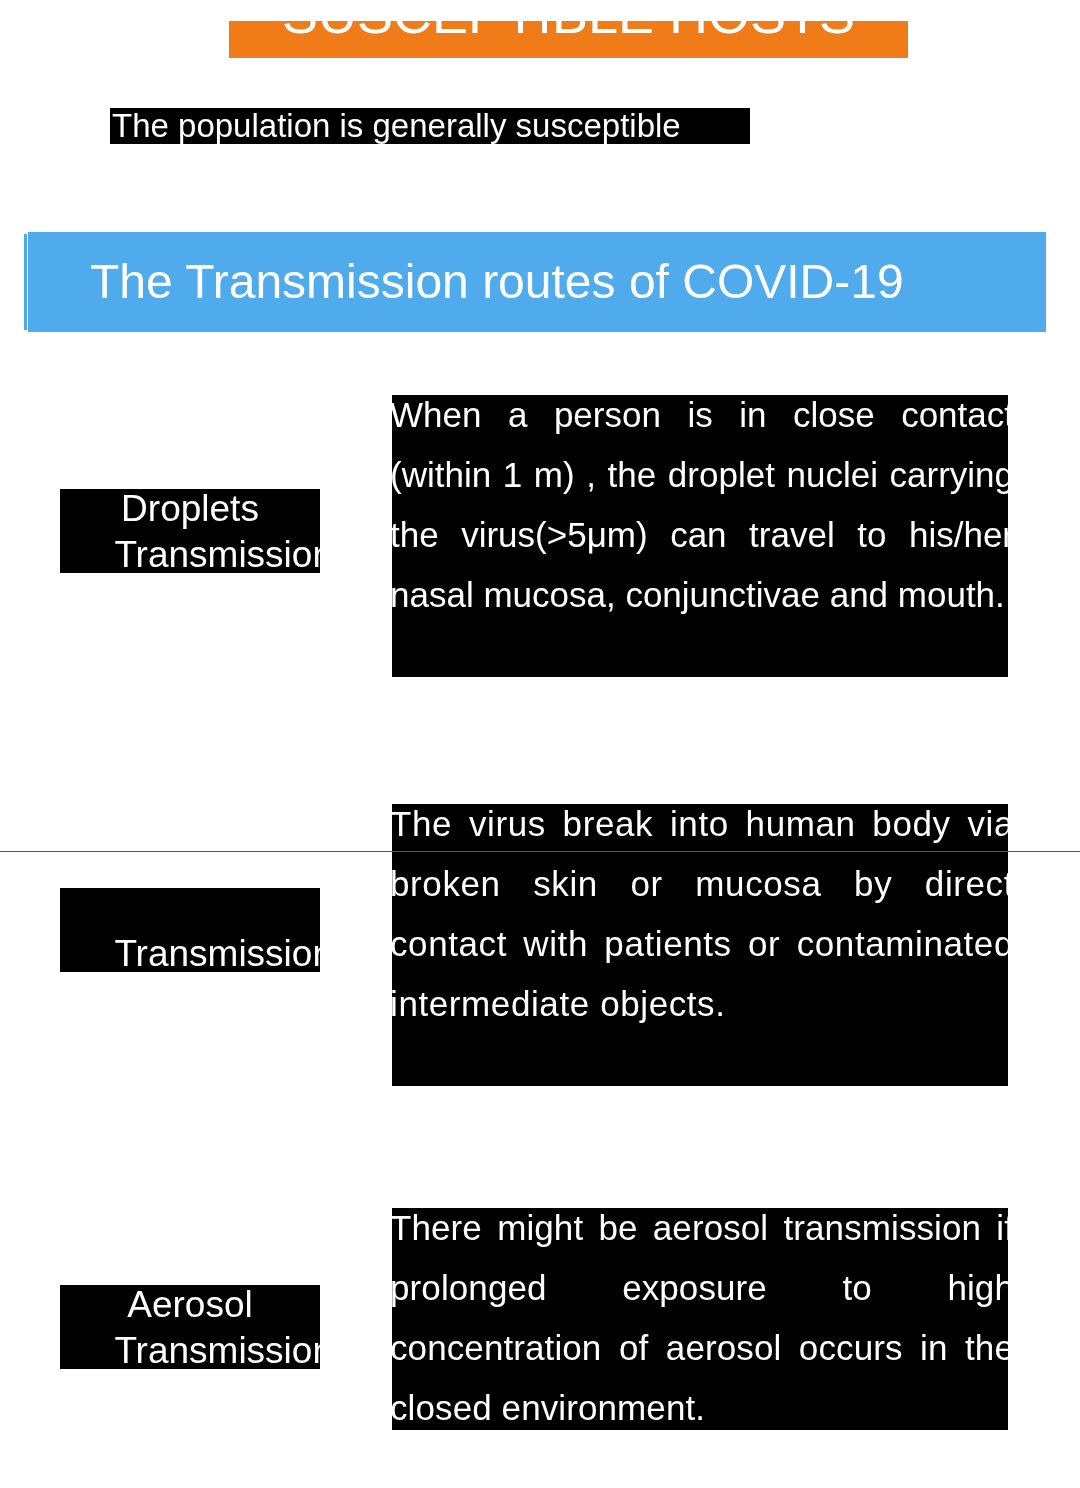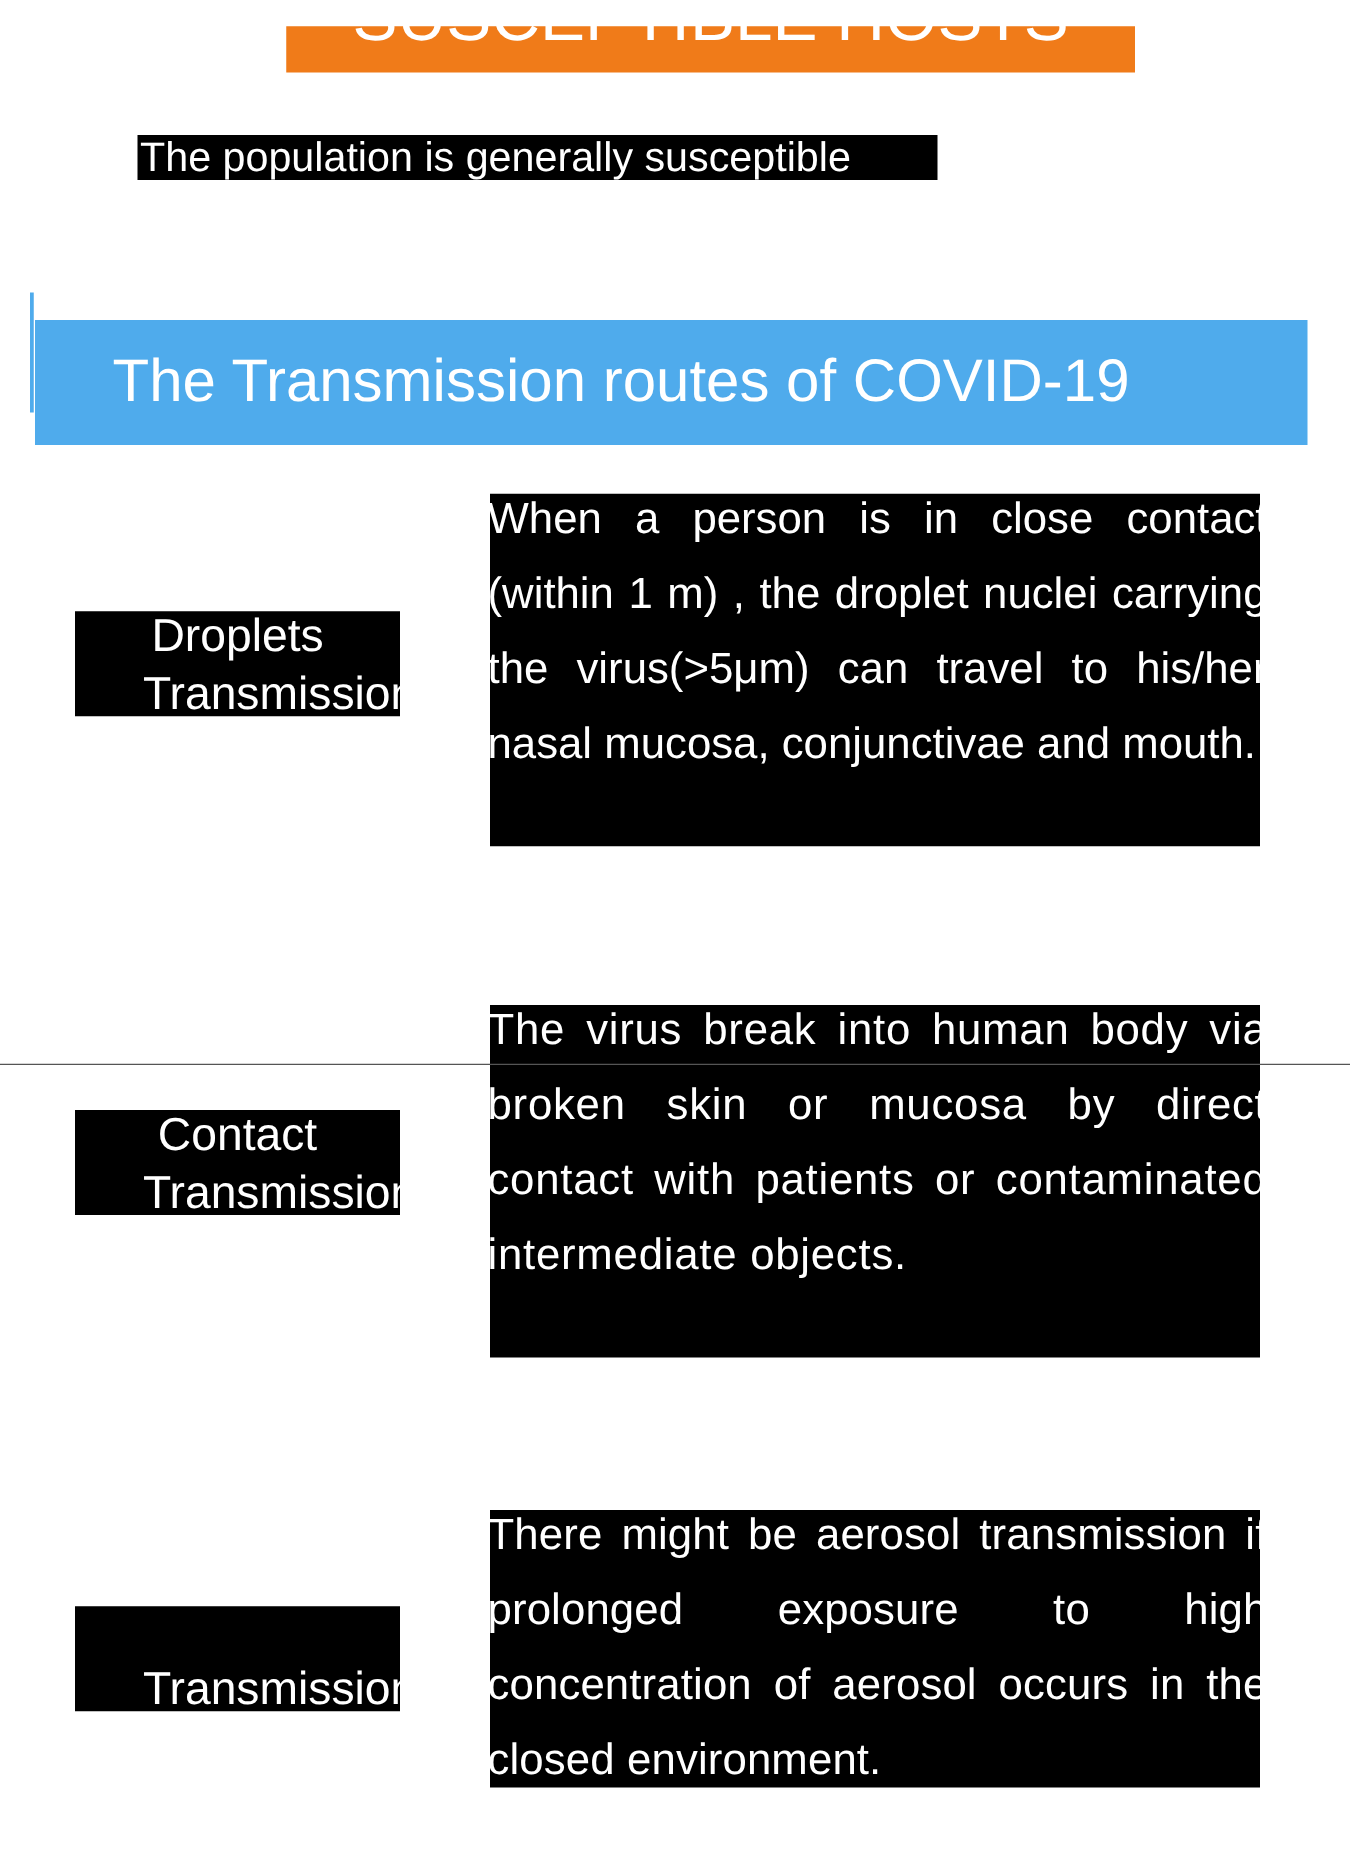--- a/index.html
+++ b/index.html
@@ -71,21 +71,20 @@
     height: 96px;
     background: #4FABEC;
   }
   #section-banner {
     position: absolute;
     left: 28px;
     top: 232px;
     width: 1018px;
     height: 100px;
     background: #4FABEC;
-    margin-top: 24px;
   }
   #section-banner-label {
     position: absolute;
     left: 62px;
     top: 0px;
     height: 100px;
     line-height: 100px;
     color: #ffffff;
     font-size: 48px;
     white-space: nowrap;
@@ -201,32 +200,32 @@
     </div>
   </div>
   <div class="route-desc">
     <div class="route-desc-text">When a person is in  close contact (within 1 m) , the droplet nuclei carrying the virus(&gt;5μm) can travel to his/her nasal mucosa, conjunctivae and mouth.</div>
   </div>
 </div>
 
 <div class="route-row" id="route-row-1">
   <div class="route-label">
     <div class="route-label-box">
-      <div class="route-label-line route-label-line-1">Contact</div>
       <div class="route-label-line route-label-line-2">Transmission</div>
     </div>
   </div>
   <div class="route-desc">
     <div class="route-desc-text">The virus break into human body via broken skin or mucosa by direct contact with patients or contaminated intermediate objects.</div>
   </div>
 </div>
 
 <div class="route-row" id="route-row-2">
   <div class="route-label">
     <div class="route-label-box">
+      <div class="route-label-line route-label-line-1">Aerosol</div>
       <div class="route-label-line route-label-line-2">Transmission</div>
     </div>
   </div>
   <div class="route-desc">
     <div class="route-desc-text">There might be aerosol transmission if prolonged exposure to high concentration of aerosol occurs in the closed environment.</div>
   </div>
 </div>
 
 <div id="page-divider"></div>
 

